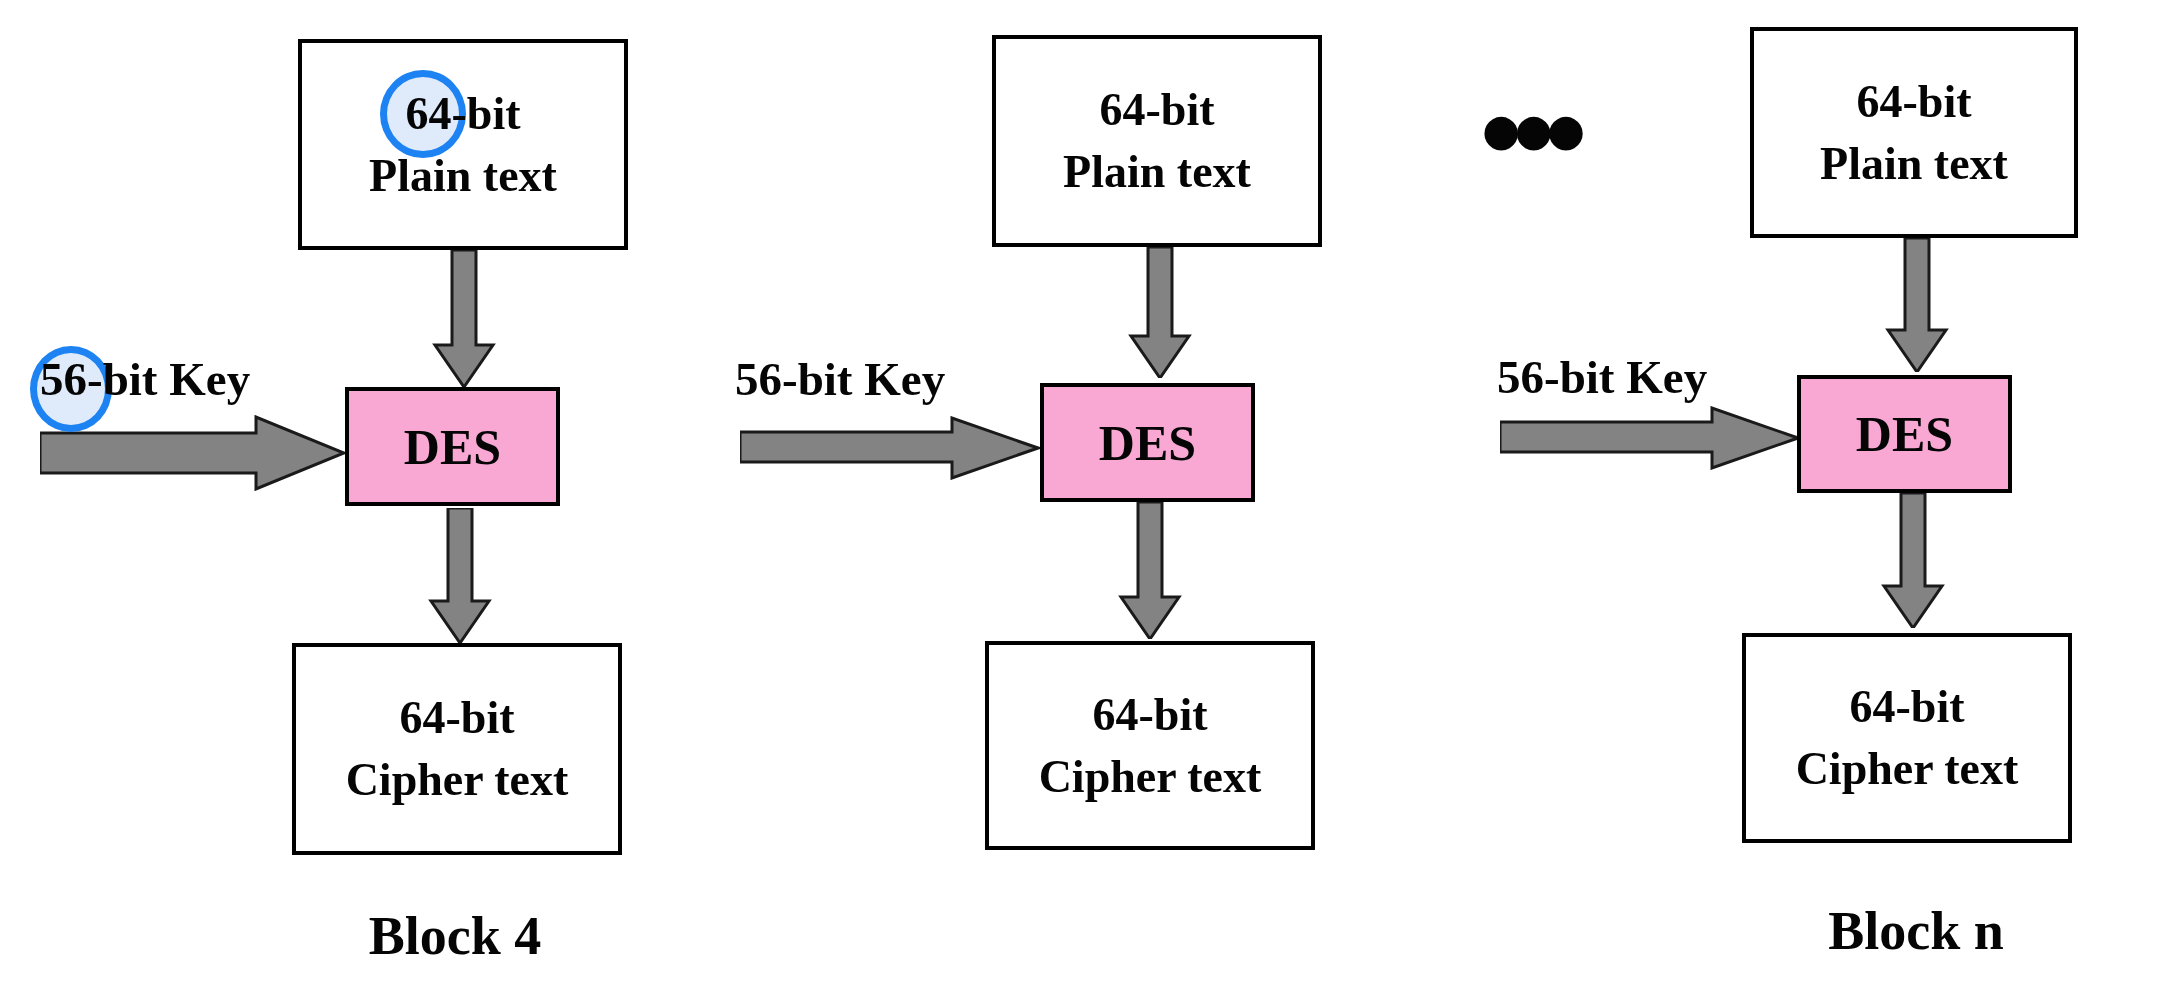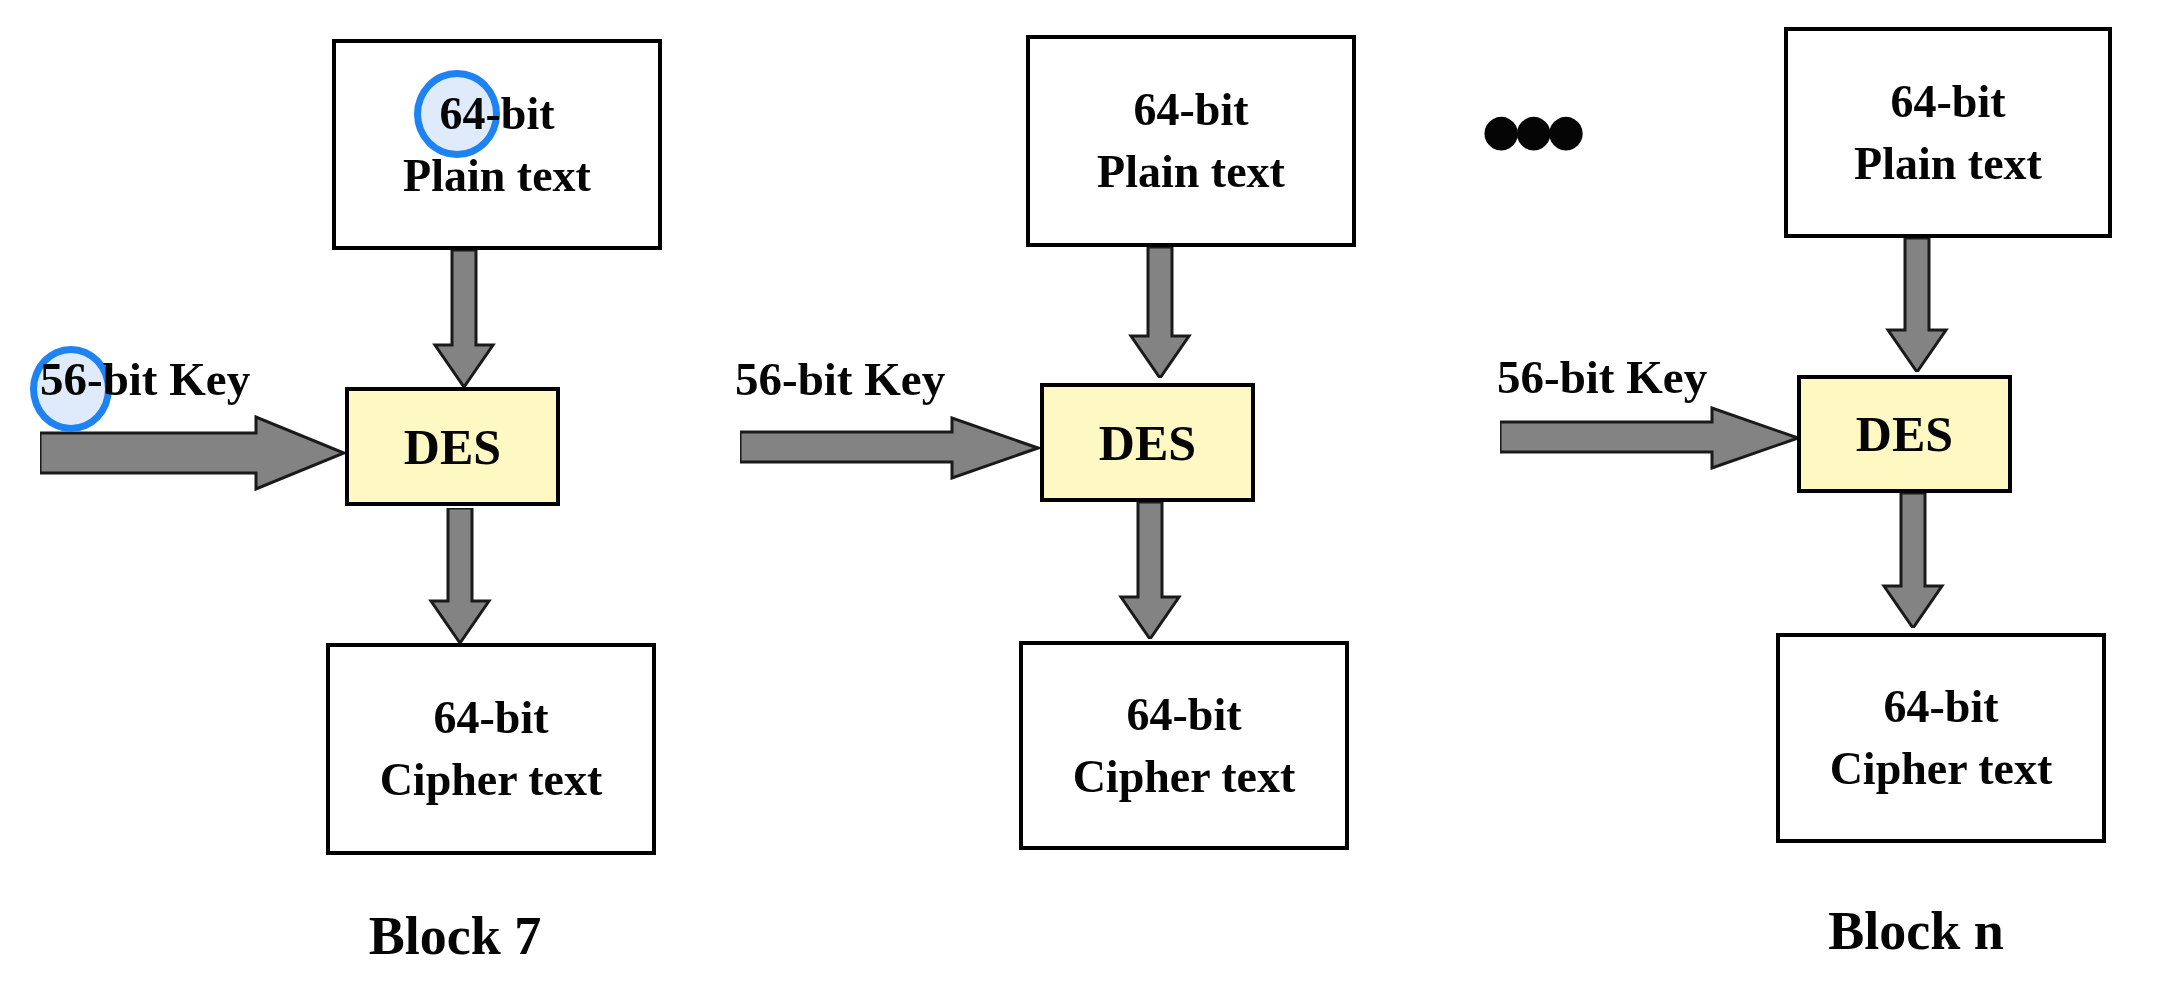--- a/index.html
+++ b/index.html
@@ -4,24 +4,24 @@
 <style>
   html,body{margin:0;padding:0;background:#ffffff;}
   .canvas{
     position:relative;width:2168px;height:1000px;background:#ffffff;overflow:hidden;
     font-family:"Liberation Serif","DejaVu Serif",serif;font-weight:bold;color:#050505;
   }
   .col{position:absolute;top:0;width:640px;height:1000px;}
   .box{
     position:absolute;background:#ffffff;border:4px solid #000000;
     display:flex;flex-direction:column;align-items:center;justify-content:center;
-    text-align:center;font-size:46px;line-height:62px;margin-left:34px;
+    text-align:center;font-size:46px;line-height:62px;
   }
   .des-box{
-    position:absolute;background:#fef9c3;border:4px solid #000000;
+    position:absolute;background:#f9a8d4;border:4px solid #000000;
     display:flex;align-items:center;justify-content:center;font-size:50px;
   }
   .key-label{position:absolute;font-size:47px;white-space:nowrap;z-index:2;}
   .caption{position:absolute;font-size:54px;white-space:nowrap;transform:translateX(-50%);}
   .arrow{position:absolute;display:block;}
   .hl-ellipse{
     position:absolute;border:7px solid #1d82f2;background:#dfeafa;border-radius:50%;z-index:1;
   }
   .boxline{position:relative;z-index:2;}
   .dots{
@@ -59,21 +59,21 @@
 
     <svg class="arrow" style="left:398px;top:508px;" width="64" height="135" viewBox="0 0 64 135">
       <polygon points="20,0 20,93 3,93 32,135 61,93 44,93 44,0" fill="#838383" stroke="#1a1a1a" stroke-width="3"></polygon>
     </svg>
 
     <div class="box" style="left:262px;top:643px;width:322px;height:204px;">
       <span class="boxline">64-bit</span>
       <span class="boxline">Cipher text</span>
     </div>
 
-    <div class="caption" style="left:425px;top:905px;">Block 7</div>
+    <div class="caption" style="left:425px;top:905px;">Block 4</div>
   </div>
 
   <div class="col" style="left:720px;">
 
     <div class="box" style="left:272px;top:35px;width:322px;height:204px;">
       <span class="boxline">64-bit</span>
       <span class="boxline">Plain text</span>
     </div>
 
     <svg class="arrow" style="left:408px;top:247px;" width="64" height="131" viewBox="0 0 64 131">

